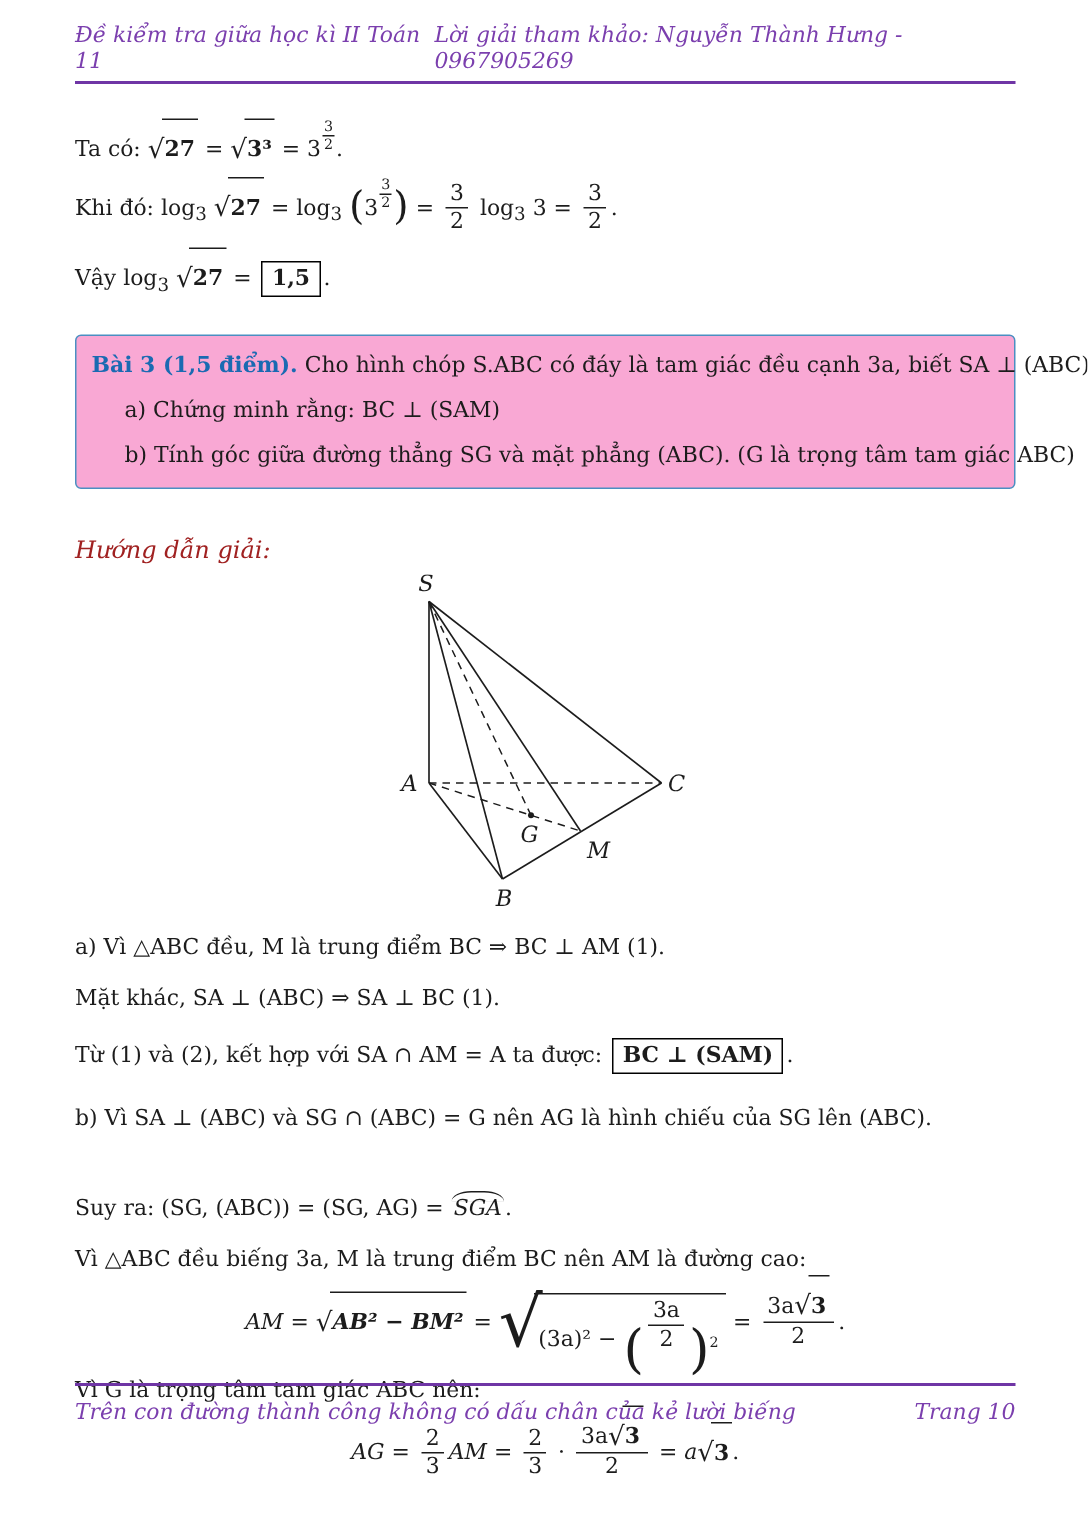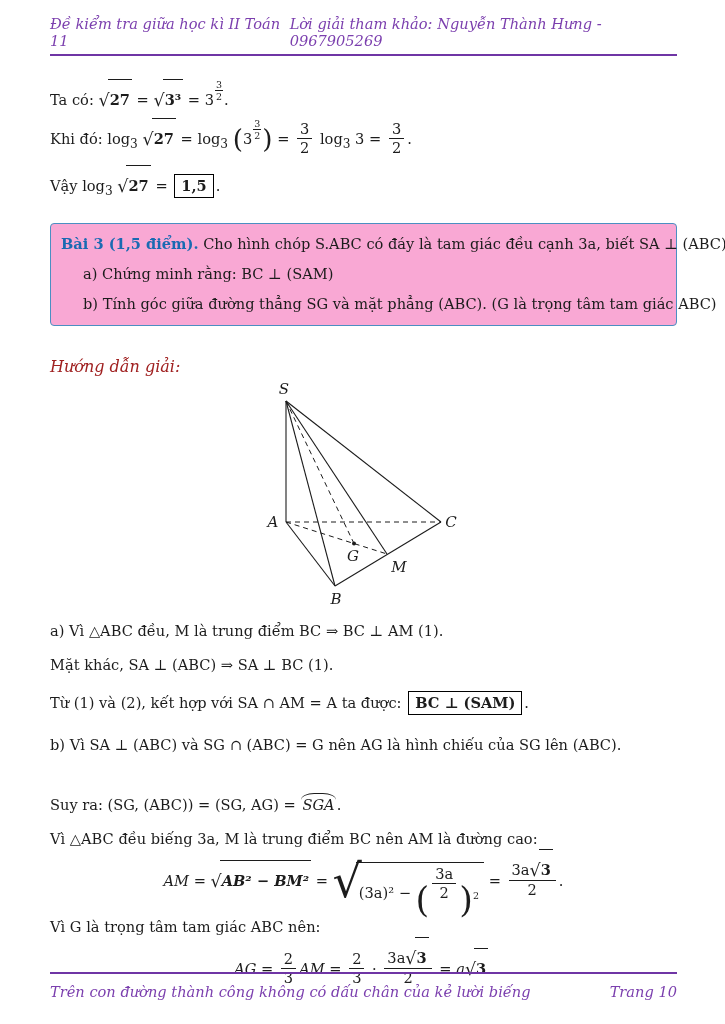--- a/index.html
+++ b/index.html
@@ -4,21 +4,21 @@
 <style>
   html,body{margin:0;padding:0;background:#ffffff;}
   .page{position:relative;width:725px;height:1024px;background:#ffffff;overflow:hidden;
         font-family:"DejaVu Serif",serif;font-size:14.6px;color:#1c1c1c;}
   .content{padding:0 48px 0 50px;}
 
   
   .hdr{display:flex;justify-content:space-between;align-items:flex-end;
        padding:15px 0 5px 0;border-bottom:2px solid #6f35a5;
        font-style:italic;color:#7b3fae;font-size:14.6px;}
-  .ftr{position:absolute;left:50px;right:48px;top:972px;
+  .ftr{position:absolute;left:50px;right:48px;top:922px;
        border-top:2px solid #6f35a5;padding-top:9px;
        display:flex;justify-content:space-between;
        font-style:italic;color:#7b3fae;font-size:14.6px;}
 
   
   .math{white-space:nowrap;}
   .mi{font-style:italic;}
   .frac{display:inline-block;vertical-align:-0.62em;text-align:center;line-height:1.1;margin:0 3px;}
   .frac .fn{display:block;padding:0 3px 1px;border-bottom:1px solid currentColor;}
   .frac .fd{display:block;padding:1px 3px 0;}

